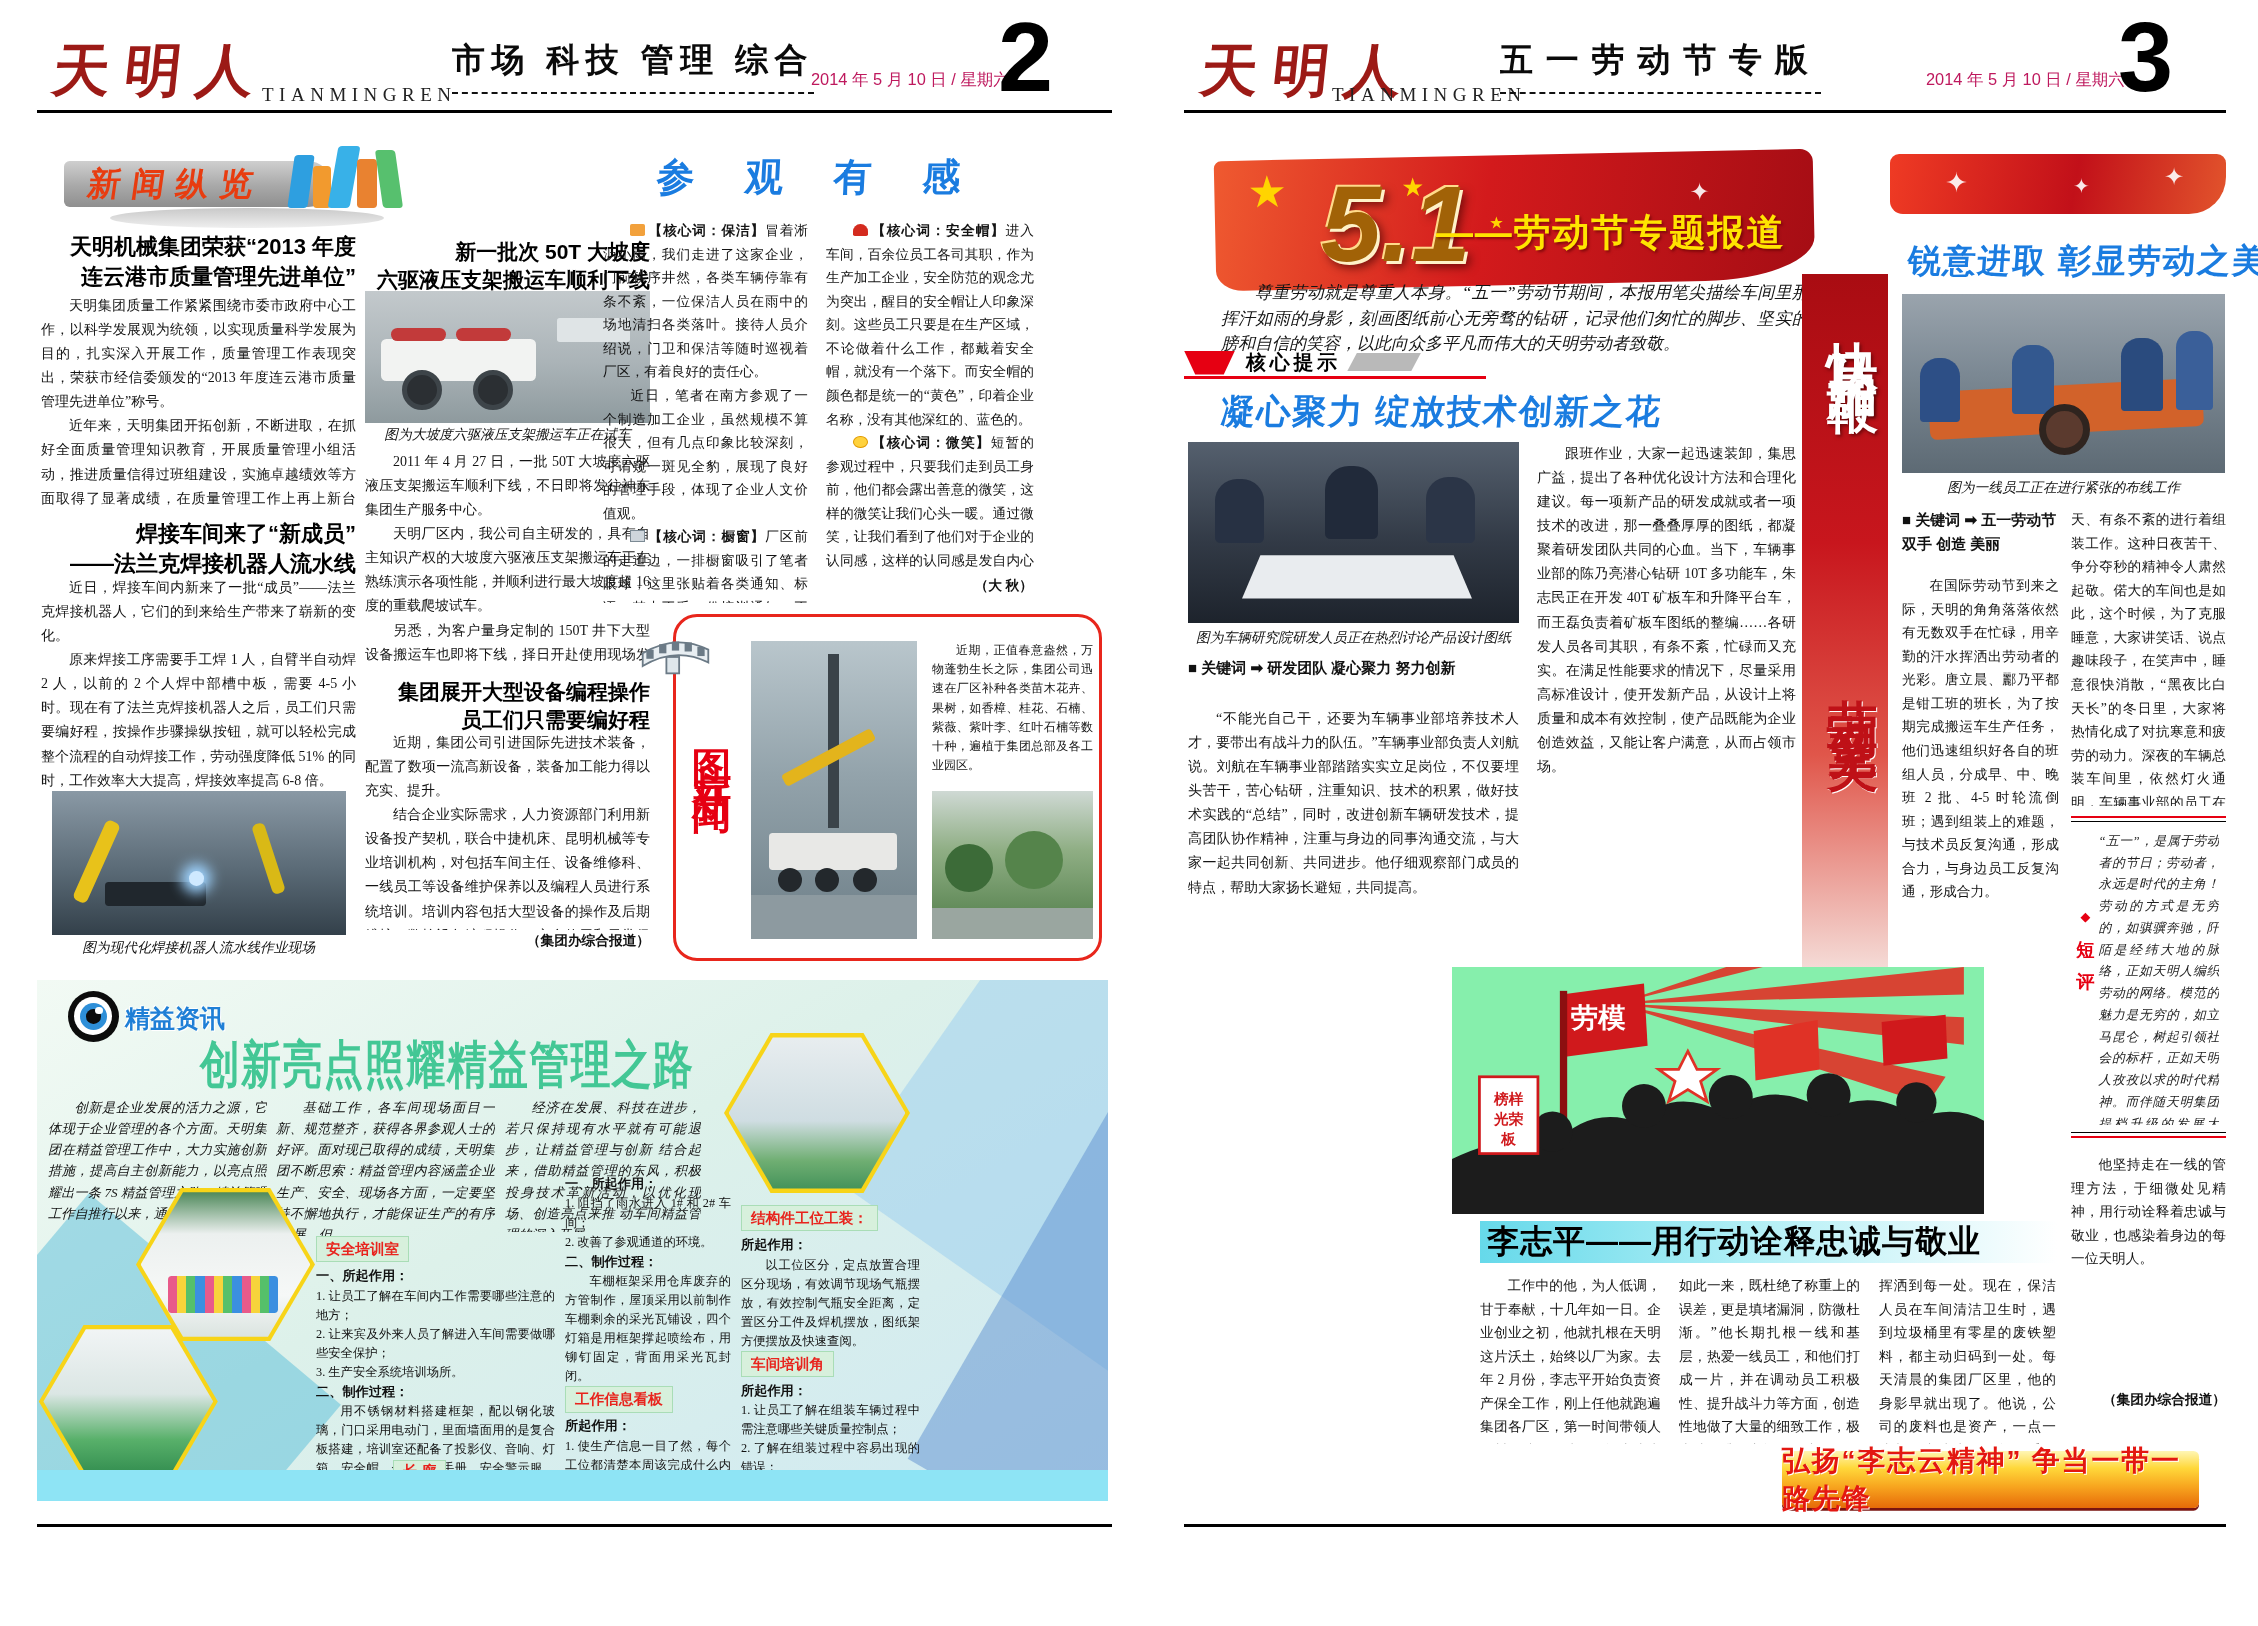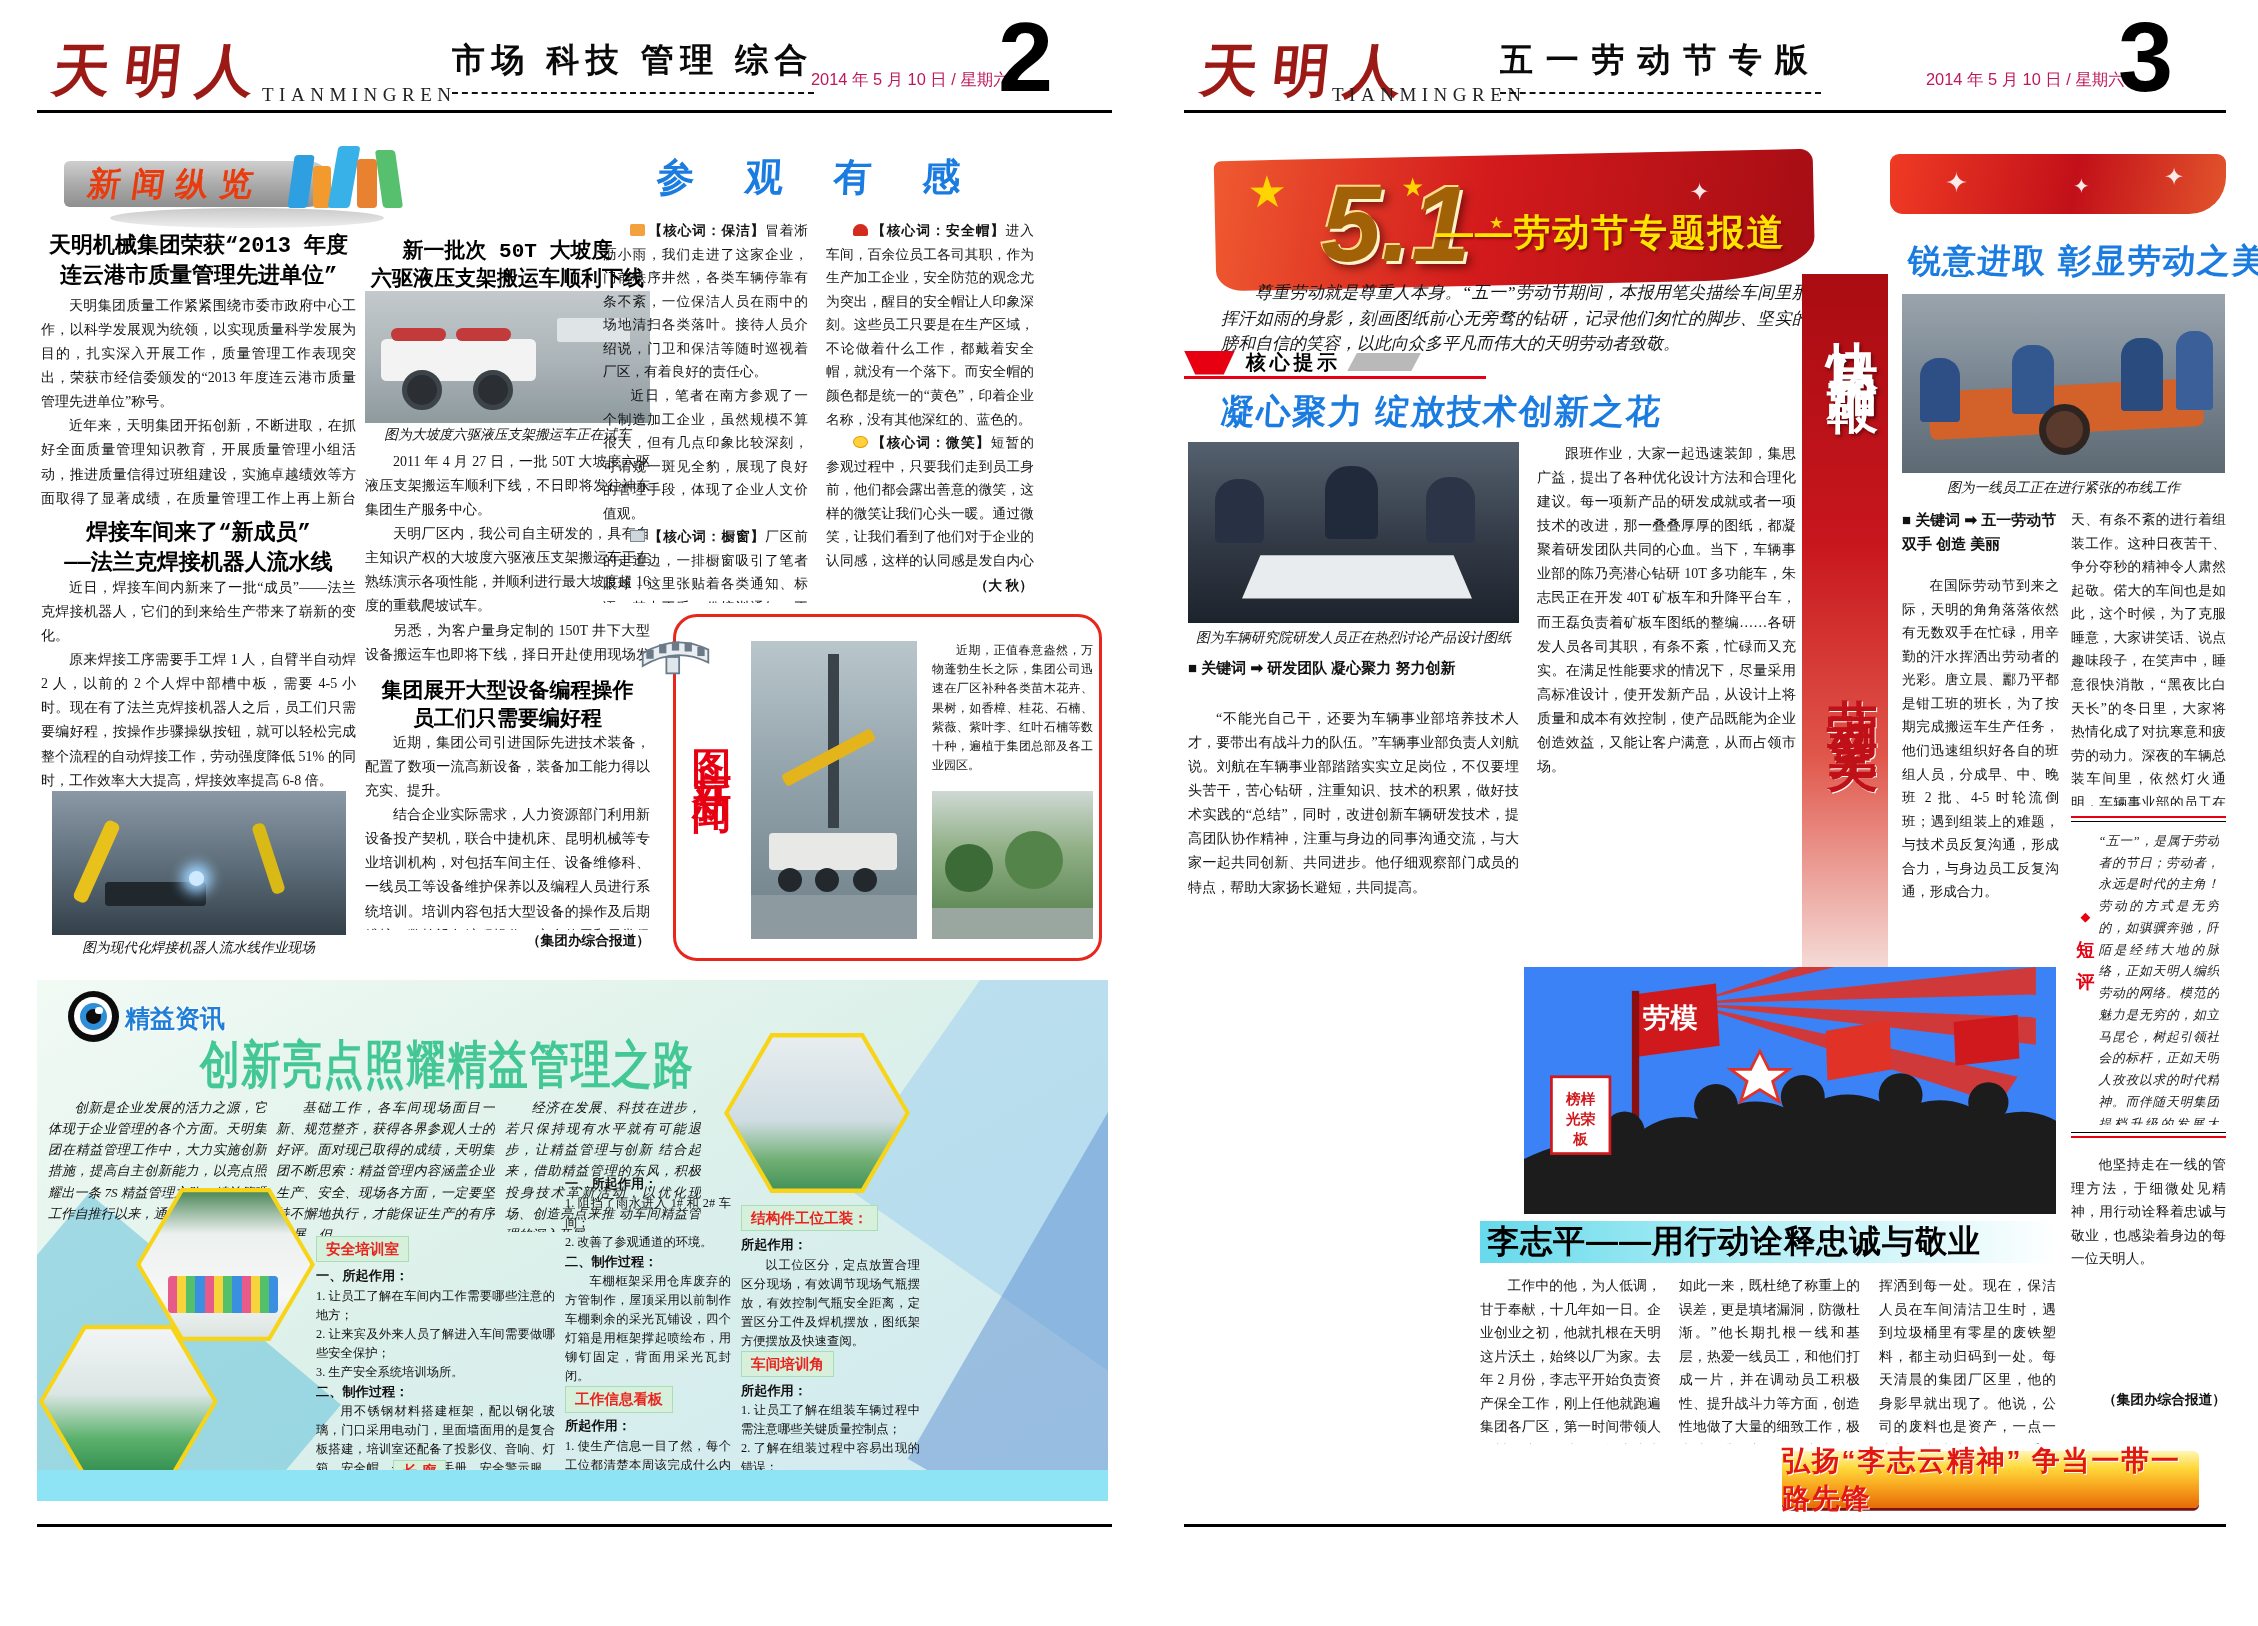--- a/index.html
+++ b/index.html
@@ -10,21 +10,21 @@
 
 .masthead{font-family:"DejaVu Serif",serif;font-weight:bold;color:#9c1a16;font-size:57px;letter-spacing:14.6px;transform:skewX(-6deg)}
 .pinyin{font-family:"Liberation Serif",serif;font-size:19px;letter-spacing:5.5px;color:#222}
 .sectitle{font-family:"Liberation Sans",sans-serif;font-weight:bold;font-size:33px;letter-spacing:6.4px;color:#0a0a0a;border-bottom:2.7px dashed #111;padding-bottom:9.1px}
 .hdate{font-size:16.4px;font-family:"Liberation Sans",sans-serif;color:#be185d}
 .pagenum{font-family:"Liberation Sans",sans-serif;font-weight:900;font-size:99px;color:#000;line-height:1}
 .rule{background:#000;height:2.7px}
 
 .bt{font-size:14px;line-height:1.72;text-align:justify;color:#141414}
 .bt p{text-indent:2em}
-.h2c{font-family:Liberation Mono, monospace;font-weight:bold;text-align:center;color:#000;line-height:1.35;font-size:22px}
+.h2c{font-family:Liberation Sans, sans-serif;font-weight:bold;text-align:right;color:#000;line-height:1.35;font-size:22px}
 .caption{font-style:italic;text-align:center;font-size:13.7px;color:#101010}
 .byline{text-align:right;font-family:"Liberation Sans",sans-serif;font-weight:bold;font-size:13.7px}
 .kai{font-style:italic}
 .hidden{overflow:hidden}
 
 .nkzl{background:linear-gradient(180deg,#cfcfcf,#a8a8a8 55%,#8f8f8f);border-radius:9.1px 37px 37px 9.1px;display:flex;align-items:center;padding-left:24px}
 .nkzl span{font-family:"Liberation Sans",sans-serif;font-weight:900;font-size:33px;letter-spacing:11px;color:#e83c0f;transform:skewX(-8deg)}
 .bldg{position:absolute;border-radius:3.7px}
 .swoosh{border-radius:50%;background:linear-gradient(180deg,#c9c9c9,#efefef);height:20px}
 
@@ -346,21 +346,21 @@
       <div class="sqlabel">短 评</div>
     </div>
     <div class="abs sqtext hidden" style="left:27.4px;top:12.8px;width:121px;height:294px">“五一”，是属于劳动者的节日；劳动者，永远是时代的主角！劳动的方式是无穷的，如骐骥奔驰，阡陌是经纬大地的脉络，正如天明人编织劳动的网络。模范的魅力是无穷的，如立马昆仑，树起引领社会的标杆，正如天明人孜孜以求的时代精神。而伴随天明集团提档升级的发展大潮，这种感受必将更加深入人心。</div>
   </div>
 
   <div class="abs bt hidden" style="left:2071px;top:1153px;width:155px;height:230px;font-size:13.7px">
     <p>他坚持走在一线的管理方法，于细微处见精神，用行动诠释着忠诚与敬业，也感染着身边的每一位天明人。</p>
   </div>
   <div class="abs byline" style="left:2071px;top:1391px;width:155px">（集团办综合报道）</div>
 
-  <div class="abs" style="left:1524px;top:967px;width:532px;height:247px;background:#3b82f6;overflow:hidden">
+  <div class="abs" style="left:1452px;top:967px;width:532px;height:247px;background:#86efac;overflow:hidden">
     <svg width="532" height="247" viewBox="0 0 582 270">
       <g opacity="0.9">
         <polygon points="180,40 560,0 560,30" fill="#e03226"></polygon>
         <polygon points="180,40 560,55 560,85" fill="#e03226"></polygon>
         <polygon points="180,40 540,120 520,150" fill="#e03226"></polygon>
         <polygon points="180,40 300,0 340,0" fill="#e03226"></polygon>
       </g>
       <polygon points="120,30 210,18 214,86 124,98" fill="#d0191c"></polygon>
       <rect x="118" y="26" width="8" height="210" fill="#8c0f10"></rect>
       <text x="160" y="66" font-size="30" font-weight="bold" fill="#fff" font-family="Liberation Sans,sans-serif" text-anchor="middle">劳模</text>

